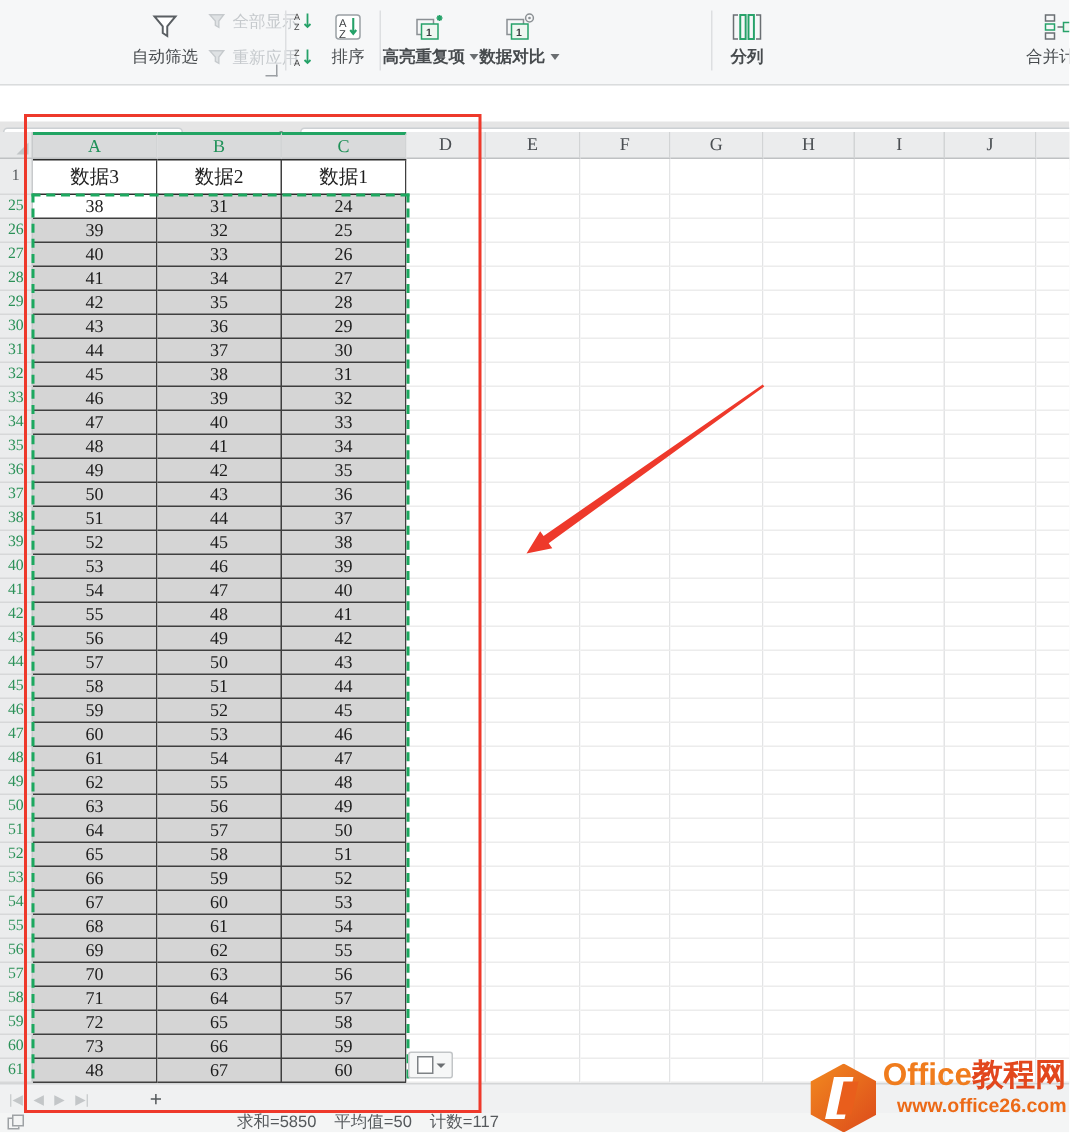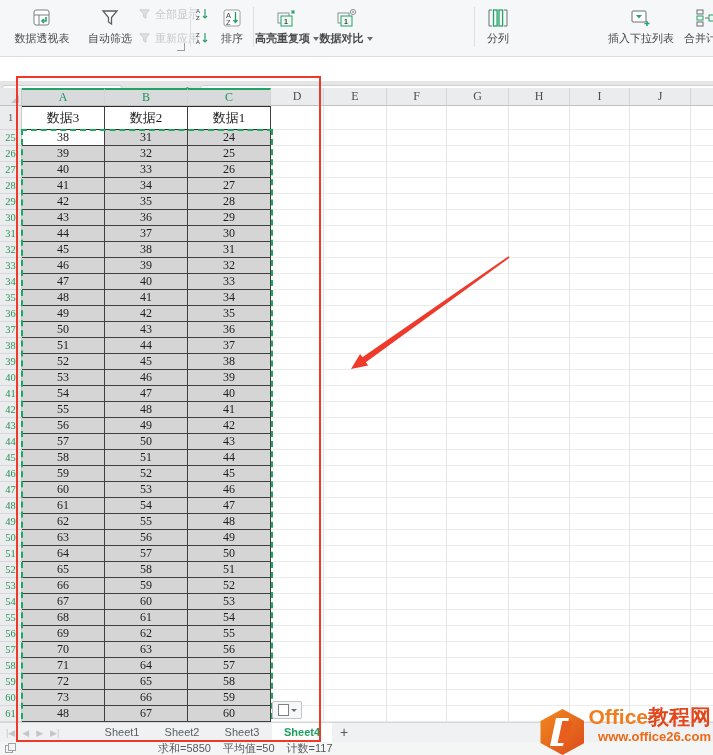--- a/index.html
+++ b/index.html
@@ -86,32 +86,20 @@
   .wmurl{font-size:13px;font-weight:bold;color:#ec6a17;text-align:right;line-height:15px;}
 
   svg{display:block;}
 </style>
 </head>
 <body>
 <div class="stage">
 
   <div class="ribbon">
 
-    <div class="rb" style="left:4px;width:76px;">
-      <div class="bicon">
-        <svg width="22" height="22" viewBox="0 0 22 22">
-            <rect x="3" y="3" width="15" height="15" rx="2" fill="#fff" stroke="#7b8084"></rect>
-            <line x1="3" y1="8" x2="18" y2="8" stroke="#7b8084"></line>
-            <line x1="8" y1="8" x2="8" y2="18" stroke="#7b8084"></line>
-            <path d="M15 10 v4 h-4" fill="none" stroke="#26a269" stroke-width="1.6"></path>
-            <path d="M13 12 l-2 2 2 2" fill="none" stroke="#26a269" stroke-width="1.6"></path>
-          </svg>
-      </div>
-      <div class="blabel">数据透视表</div>
-    </div>
 
     <div class="rb" style="left:84px;width:52px;">
       <div class="bicon">
         <svg width="22" height="22" viewBox="0 0 22 22">
             <path d="M4 4 H18 L12.5 10.5 V17 L9.5 15 V10.5 Z" fill="#fff" stroke="#5a5f63" stroke-width="1.3"></path>
           </svg>
       </div>
       <div class="blabel">自动筛选</div>
     </div>
 
@@ -185,43 +173,33 @@
             <circle cx="19" cy="5" r="2.6" fill="none" stroke="#8b9094"></circle>
             <circle cx="19" cy="5" r="0.9" fill="#8b9094"></circle>
           </svg>
       </div>
       <div class="blabel"><span>数据对比</span><span class="caret"></span></div>
     </div>
 
 
     <div class="vdiv" style="left:474px;"></div>
 
-    <div class="rb" style="left:480px;width:36px;">
+    <div class="rb" style="left:480px;width:36px;font-weight:bold;">
       <div class="bicon">
         <svg width="24" height="22" viewBox="0 0 24 22">
             <path d="M6 3 H3 V19 H6 M18 3 H21 V19 H18" fill="none" stroke="#6a6f73"></path>
             <rect x="7.5" y="3" width="3.6" height="16" fill="none" stroke="#26a269" stroke-width="1.3"></rect>
             <rect x="13" y="3" width="3.6" height="16" fill="none" stroke="#26a269" stroke-width="1.3"></rect>
           </svg>
       </div>
       <div class="blabel">分列</div>
     </div>
 
 
 
-    <div class="rb" style="left:608px;width:64px;">
-      <div class="bicon">
-        <svg width="24" height="22" viewBox="0 0 24 22">
-            <rect x="4" y="4" width="14" height="11" rx="1" fill="#fff" stroke="#6a6f73"></rect>
-            <path d="M8 8 l3 3.5 3-3.5 z" fill="#26a269"></path>
-            <path d="M19 14 v5 M16.5 16.5 h5" stroke="#26a269" stroke-width="1.5"></path>
-          </svg>
-      </div>
-      <div class="blabel">插入下拉列表</div>
-    </div>
 
     <div class="rb" style="left:676px;width:60px;">
       <div class="bicon">
         <svg width="24" height="22" viewBox="0 0 24 22">
             <rect x="3" y="3" width="6" height="4" fill="none" stroke="#6a6f73"></rect>
             <rect x="3" y="9" width="6" height="4" fill="none" stroke="#26a269"></rect>
             <rect x="3" y="15" width="6" height="4" fill="none" stroke="#6a6f73"></rect>
             <path d="M11 11 h4" stroke="#6a6f73"></path>
             <rect x="15" y="8" width="7" height="6" fill="#eef7f1" stroke="#26a269"></rect>
           </svg>
@@ -802,26 +780,20 @@
     <span class="pcaret"></span>
   </div>
 
   <div class="tabbar">
     <div class="navs">
       <span>|◀</span>
       <span>◀</span>
       <span>▶</span>
       <span>▶|</span>
     </div>
-    <div id="tabs" style="display:flex;">
-        <div class="tab">Sheet1</div>
-        <div class="tab">Sheet2</div>
-        <div class="tab">Sheet3</div>
-        <div class="tab active">Sheet4</div>
-      </div>
     <div class="addtab">+</div>
   </div>
 
   <div class="statusbar">
     <span class="selmode">
         <i></i>
         <i></i>
       </span>
     <div class="statustext">
       <span>求和=5850</span>

